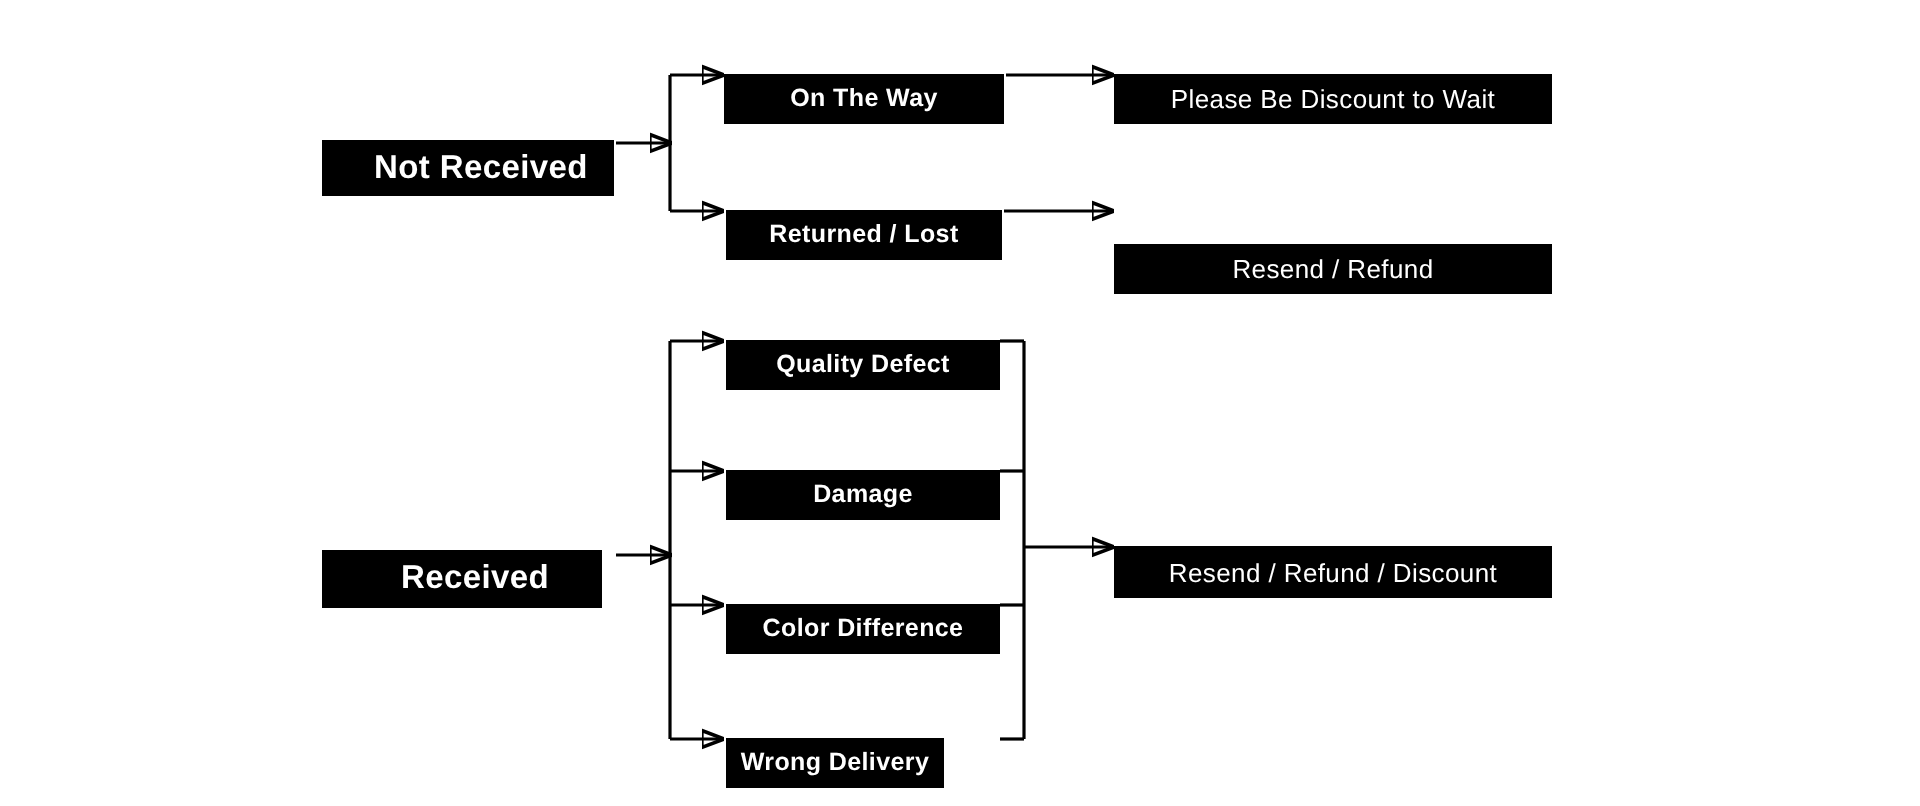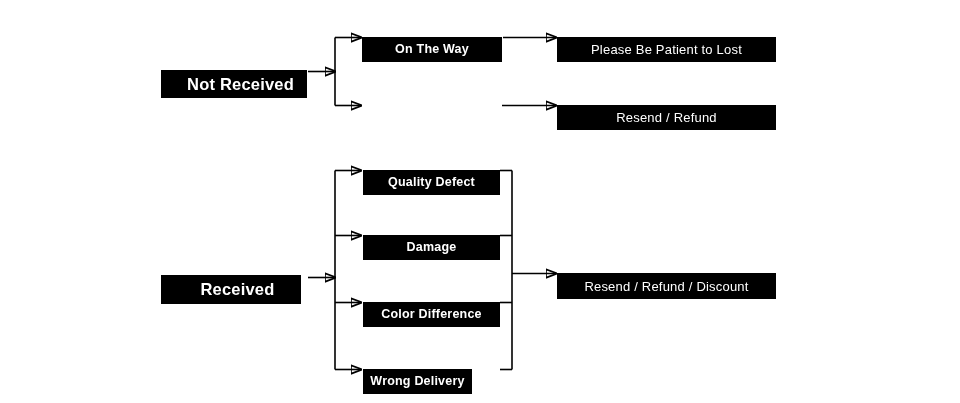--- a/index.html
+++ b/index.html
@@ -101,24 +101,25 @@
 
     <line x1="512" y1="170.5" x2="512" y2="369.5"></line>
 
     <line x1="512" y1="273.5" x2="556" y2="273.5" marker-end="url(#arrow)"></line>
   </svg>
 
   <div class="node lvl-root" style="left:161px; top:58px; width:146px; height:28px;">Not Received</div>
 
   <div class="node lvl-mid" style="left:362px; top:25px; width:140px; height:25px;">On The Way</div>
 
-  <div class="node lvl-end" style="left:557px; top:25px; width:219px; height:25px;">Please Be Patient to Lost</div>
+  <div class="node lvl-end" style="left:557px; top:25px; width:219px; height:25px;">Please Be Discount to Wait</div>
 
+  <div class="node lvl-mid" style="left:363px; top:93px; width:138px; height:25px;">Returned / Lost</div>
 
-  <div class="node lvl-end" style="left:557px; top:93px; width:219px; height:25px;text-align:center;">Resend / Refund</div>
+  <div class="node lvl-end" style="left:557px; top:110px; width:219px; height:25px;text-align:center;">Resend / Refund</div>
 
   <div class="node lvl-root" style="left:161px; top:263px; width:140px; height:29px;">Received</div>
 
   <div class="node lvl-mid" style="left:363px; top:158px; width:137px; height:25px;">Quality Defect</div>
 
   <div class="node lvl-mid" style="left:363px; top:223px; width:137px; height:25px;">Damage</div>
 
   <div class="node lvl-mid" style="left:363px; top:290px; width:137px; height:25px;">Color Difference</div>
 
   <div class="node lvl-mid" style="left:363px; top:357px; width:109px; height:25px;">Wrong Delivery</div>

